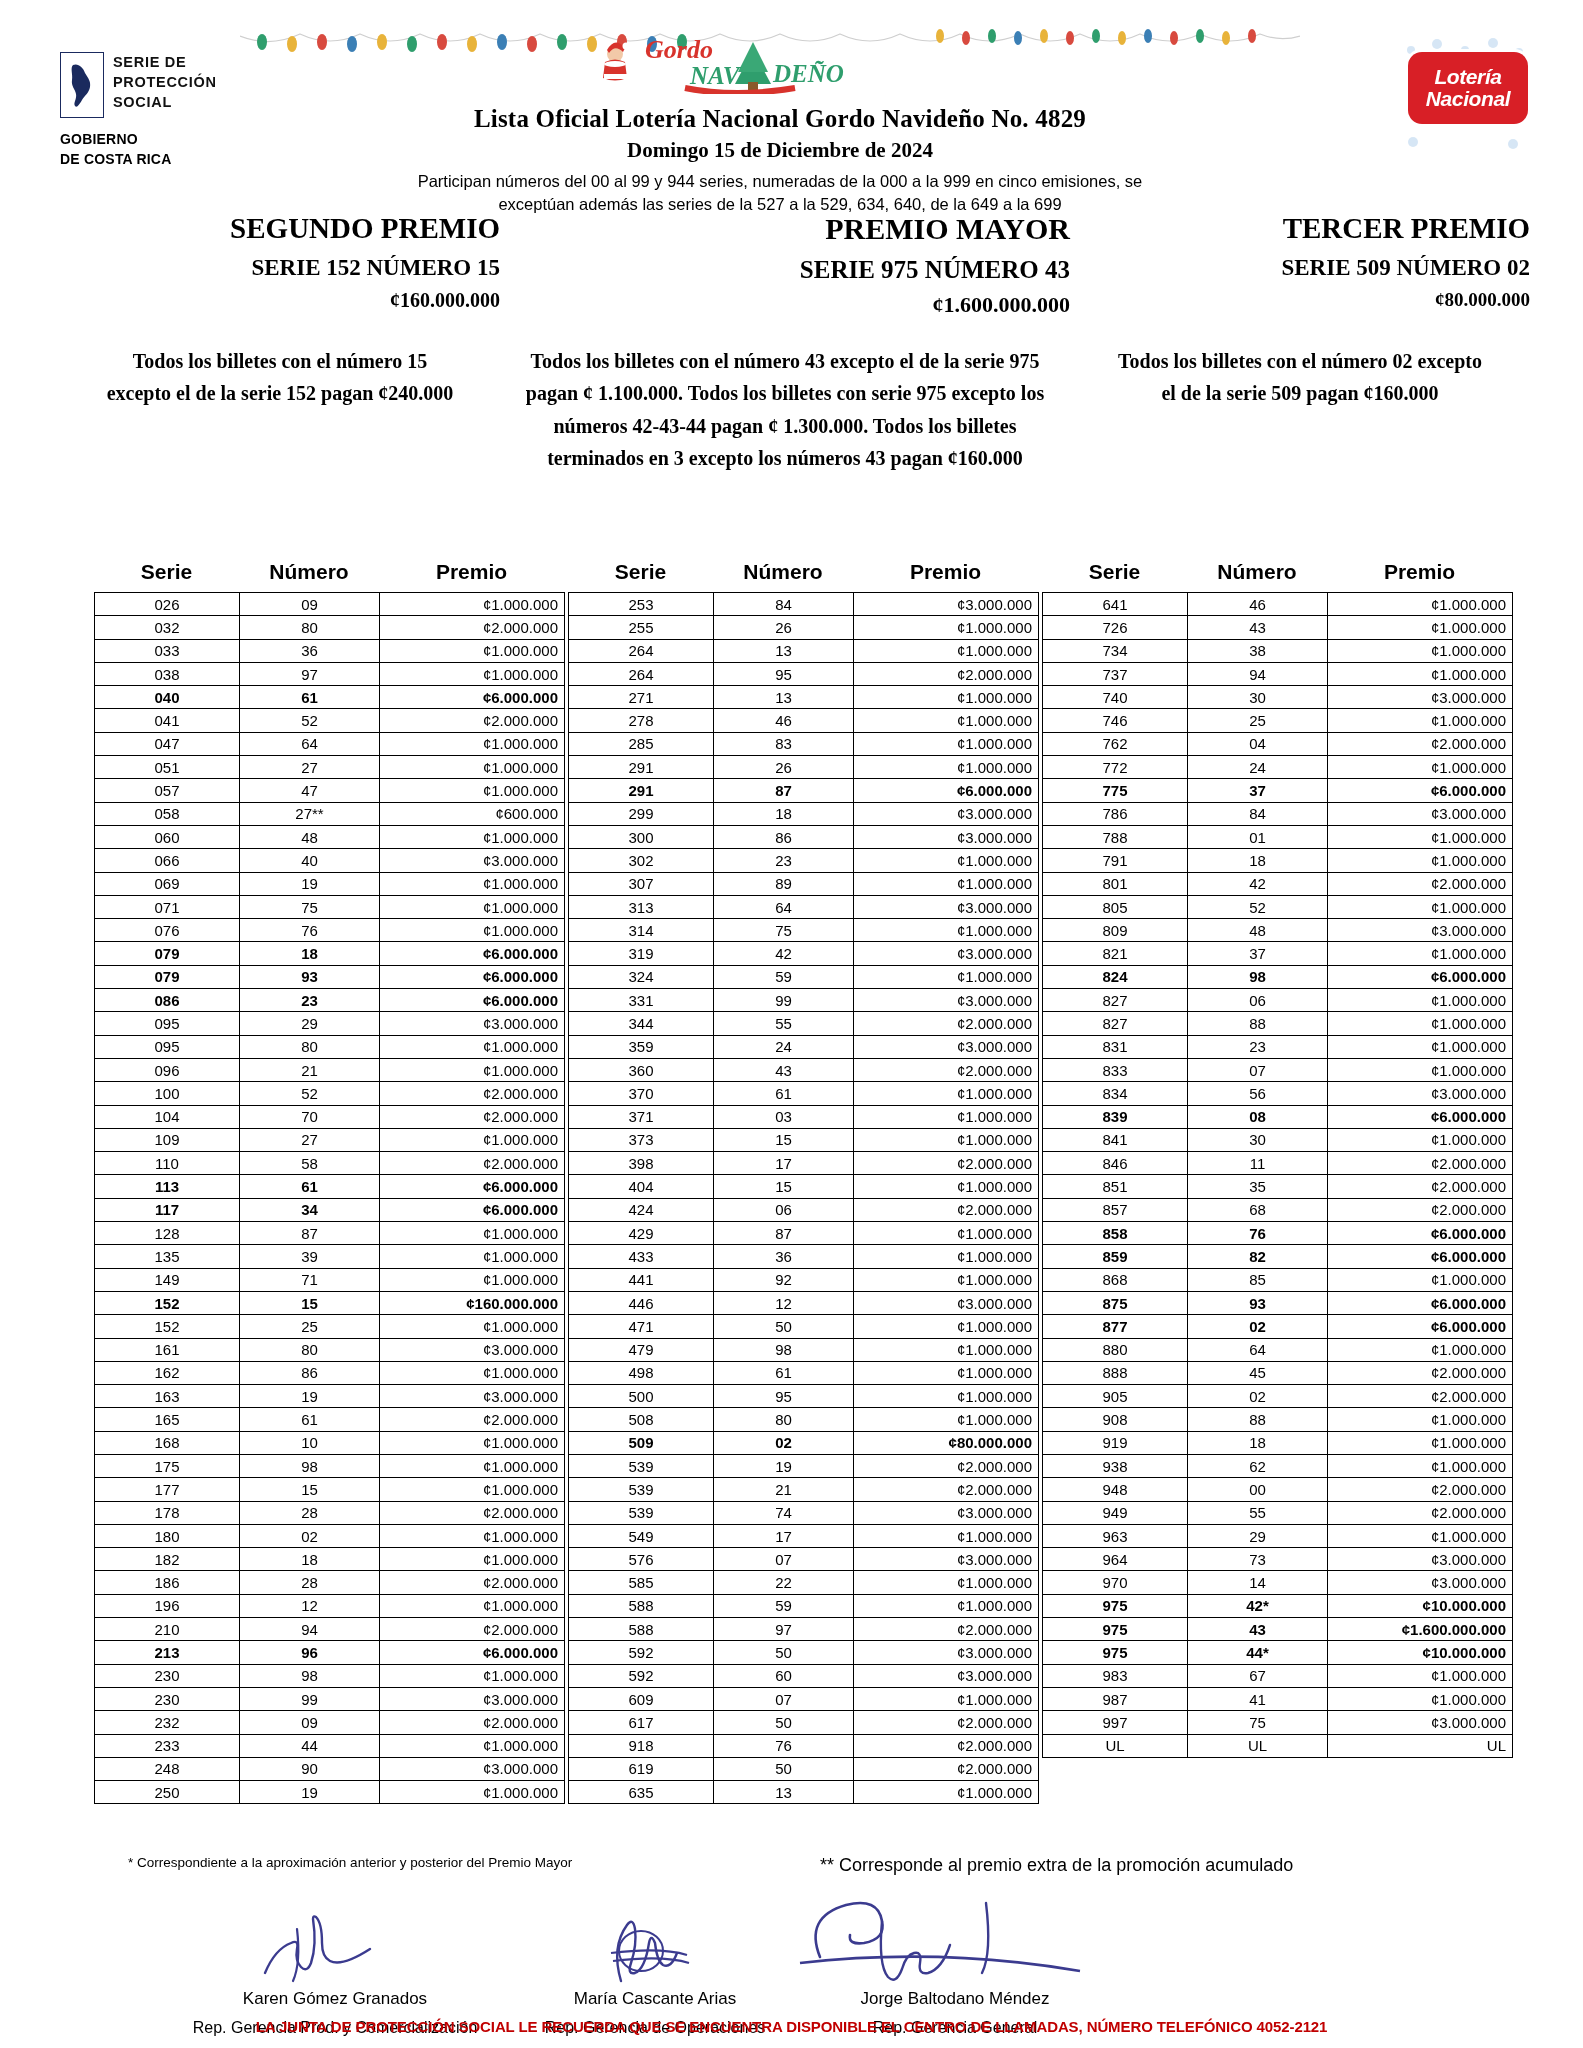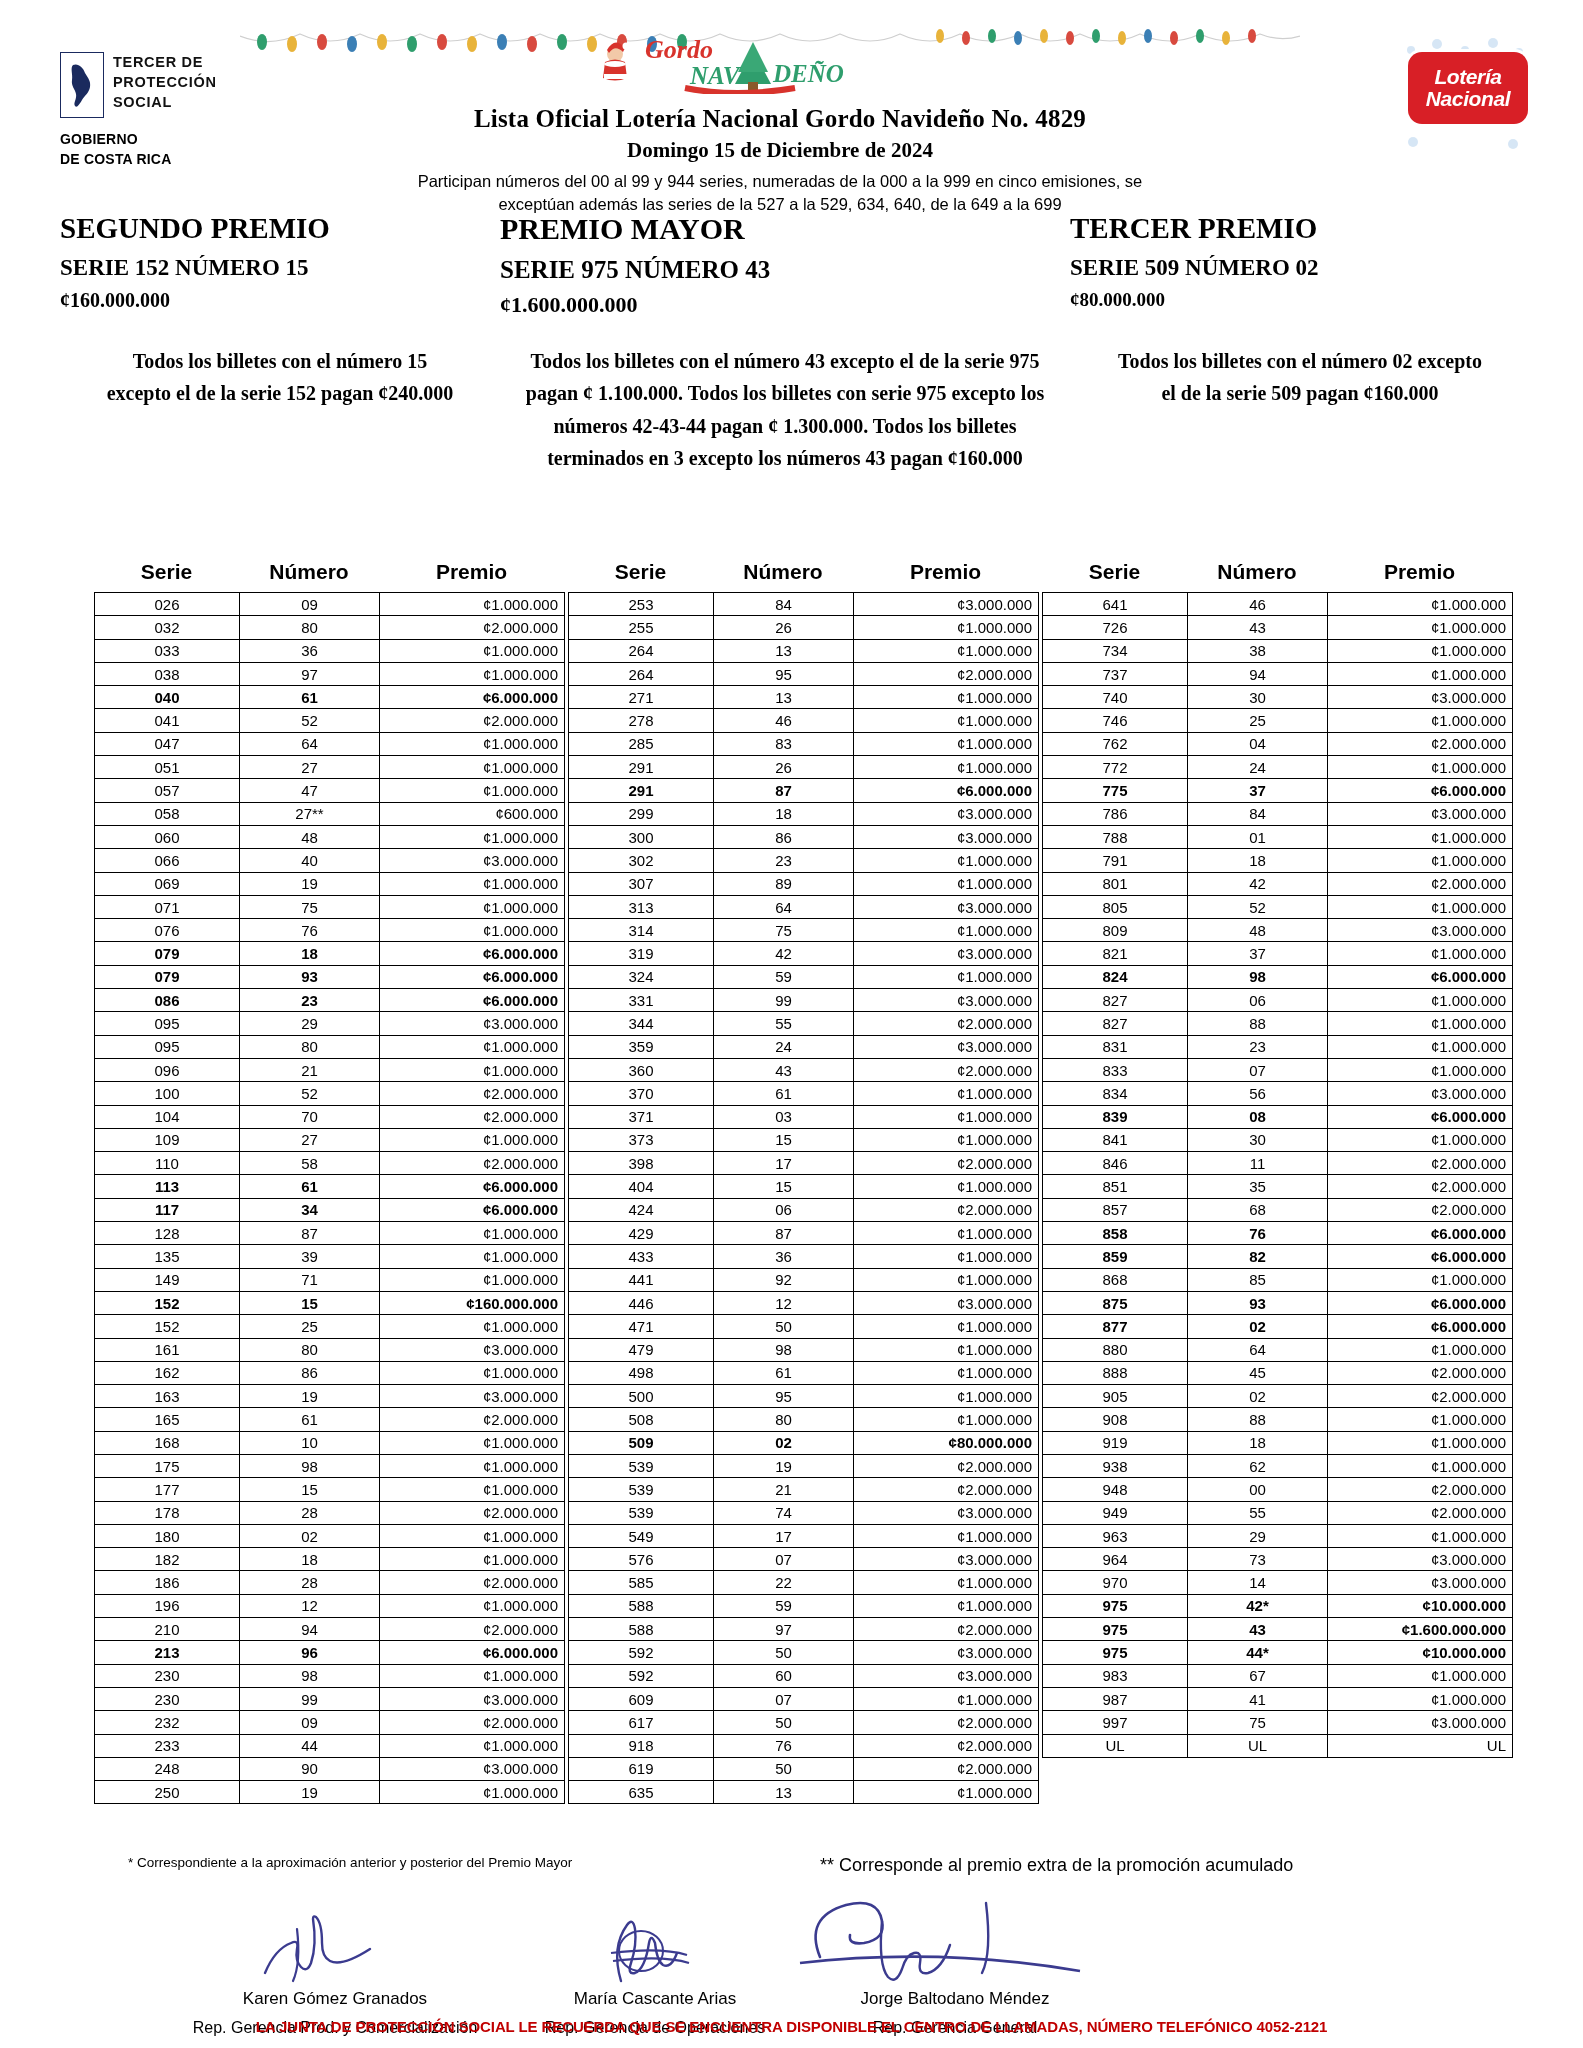--- a/index.html
+++ b/index.html
@@ -39,21 +39,21 @@
   .ln-logo span { font-size:21px; letter-spacing:-.4px; }
   .ln-bubbles { position:absolute; right:40px; top:38px; width:150px; height:115px; pointer-events:none; }
 
   .title-block { position:absolute; left:270px; top:105px; width:1020px; text-align:center; }
   .t1 { font-family:"Liberation Serif", serif; font-size:25px; font-weight:bold; letter-spacing:.2px; }
   .t2 { font-family:"Liberation Serif", serif; font-size:21px; font-weight:bold; margin-top:5px; }
   .t3 { font-size:16.5px; line-height:1.42; margin-top:7px; }
 
   
   .prizes { position:absolute; left:60px; top:212px; width:1470px; display:flex; }
-  .prize-col { text-align:left; }
+  .prize-col { text-align:right; }
   .prize-col.second { width:440px; }
   .prize-col.major  { width:570px; }
   .prize-col.third  { width:460px; }
   .p-title { font-family:"Liberation Serif", serif; font-weight:bold; }
   .prize-col.second .p-title { font-size:29px; }
   .prize-col.major  .p-title { font-size:30px; }
   .prize-col.third  .p-title { font-size:29px; }
   .p-serie { font-family:"Liberation Serif", serif; font-weight:bold; margin-top:10px; }
   .prize-col.second .p-serie { font-size:23px; }
   .prize-col.major  .p-serie { font-size:25px; }
@@ -156,21 +156,21 @@
   </svg>
 
   <div class="logo-jps">
     <div class="jps-row">
       <div class="jps-box">
         <svg width="26" height="52" viewBox="0 0 26 52">
           <path d="M4 6 C9 4 14 8 16 14 C19 19 22 22 21 28 C20 34 16 36 13 41 C10 46 8 49 6 47 C4 44 8 40 7 35 C6 30 2 27 3 21 C4 15 1 9 4 6 Z" fill="#1a2a5e"></path>
         </svg>
       </div>
       <div class="jps-text">
-        <div>TERCER DE</div>
+        <div>SERIE DE</div>
         <div>PROTECCIÓN</div>
         <div>SOCIAL</div>
       </div>
     </div>
     <div class="gov-text">
       <div>GOBIERNO</div>
       <div>DE COSTA RICA</div>
     </div>
   </div>
 

